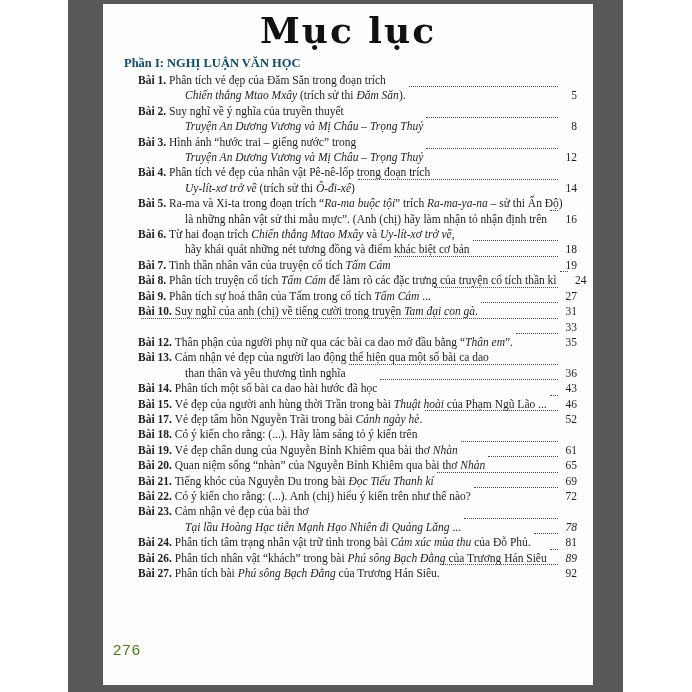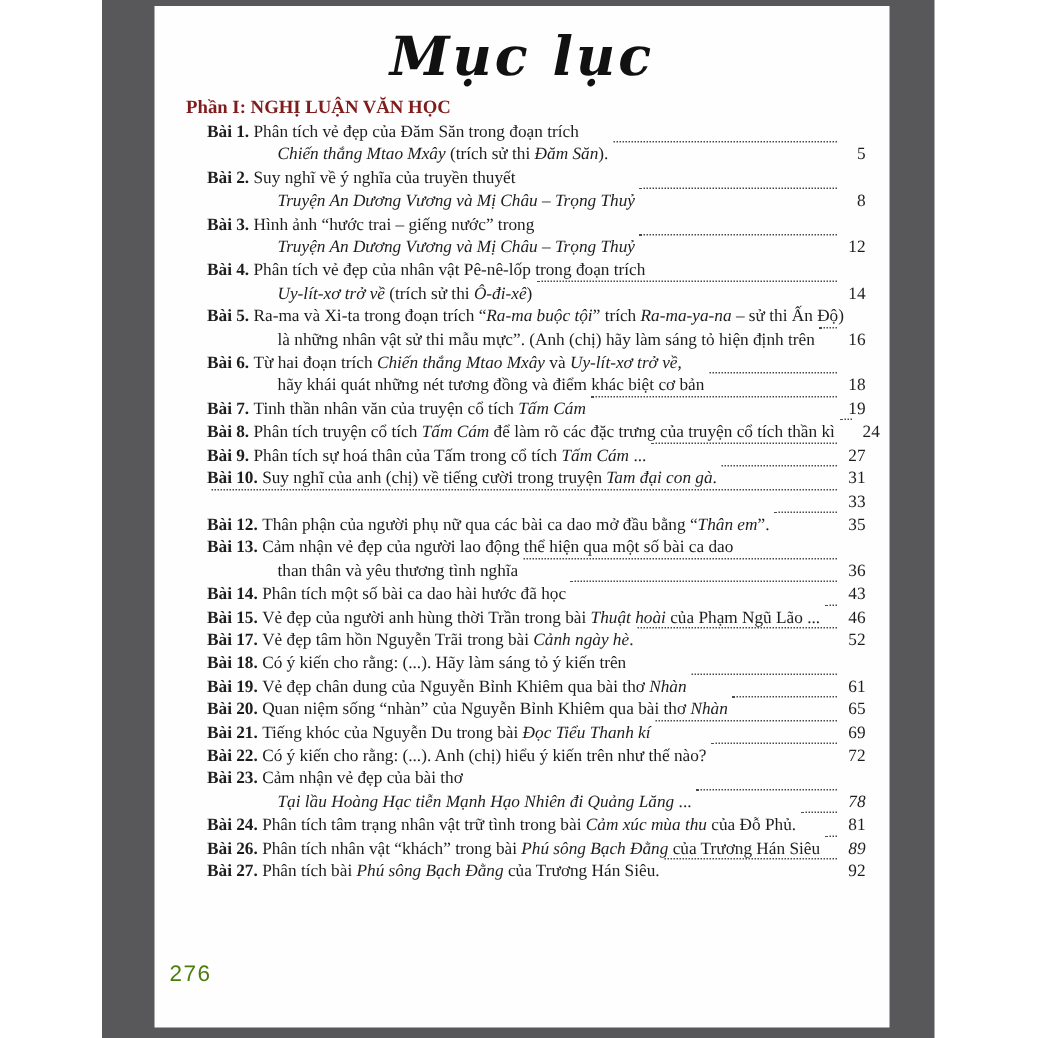--- a/index.html
+++ b/index.html
@@ -14,27 +14,27 @@
     border-width:4px 30px 7px 35px;
     background:#fefefe;
   }
   .paper {
     position:relative; width:100%; height:100%;
     font-family:"Liberation Serif","DejaVu Serif",serif;
     color:#1d1d1d;
   }
   .title {
     text-align:center; font-family:"DejaVu Serif","Liberation Serif",serif;
-    font-style:italic; font-weight:bold;
-    font-size:36px; line-height:44px; margin:0; padding-top:12px;
+    font-weight:bold;
+    font-size:36px; line-height:44px; margin:0; padding-top:4px;
     letter-spacing:2px; color:#111;
   }
   .heading {
     font-weight:bold; font-size:12.5px; line-height:17px;
-    margin:3px 0 0 21px; color:#7f1d1d;
+    margin:3px 0 0 21px; color:#0c4a6e;
   }
   .toc { margin:1px 16px 0 21px; font-size:11.5px; line-height:15.4px; }
   .row { display:flex; align-items:flex-start; padding-left:14px; }
   .row.cont { padding-left:61px; }
   .lab { font-weight:bold; }
   .txt { white-space:nowrap; }
   .leader {
     flex:1 1 auto; min-width:8px;
     border-bottom:1.4px dotted #4a4a4a;
     position:relative; top:-2px; margin:0 3px;
@@ -84,21 +84,21 @@
         </div>
         <div class="row cont">
           <span class="txt"><i>Uy-lít-xơ trở về</i><span> (trích sử thi </span><i>Ô-đi-xê</i><span>)</span></span>
           <span class="leader"></span>
           <span class="pg">14</span>
         </div>
         <div class="row">
           <span class="txt"><span class="lab">Bài 5. </span><span>Ra-ma và Xi-ta trong đoạn trích “</span><i>Ra-ma buộc tội</i><span>” trích </span><i>Ra-ma-ya-na</i><span> – sử thi Ấn Độ)</span></span>
         </div>
         <div class="row cont">
-          <span class="txt"><span>là những nhân vật sử thi mẫu mực”. (Anh (chị) hãy làm sáng tỏ hiện định trên</span></span>
+          <span class="txt"><span>là những nhân vật sử thi mẫu mực”. (Anh (chị) hãy làm nhận tỏ nhận định trên</span></span>
           <span class="leader"></span>
           <span class="pg">16</span>
         </div>
         <div class="row">
           <span class="txt"><span class="lab">Bài 6. </span><span>Từ hai đoạn trích </span><i>Chiến thắng Mtao Mxây</i><span> và </span><i>Uy-lít-xơ trở về</i><span>,</span></span>
         </div>
         <div class="row cont">
           <span class="txt"><span>hãy khái quát những nét tương đồng và điểm khác biệt cơ bản </span></span>
           <span class="leader"></span>
           <span class="pg">18</span>

